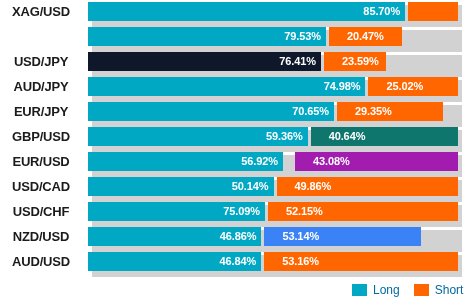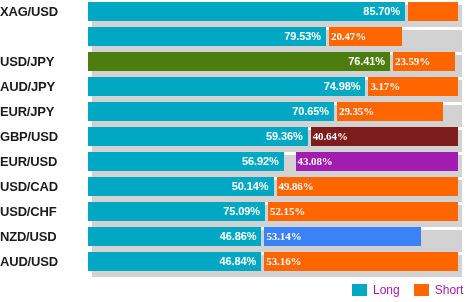--- a/index.html
+++ b/index.html
@@ -35,21 +35,21 @@
     width: 466px;
   }
 
   .row-label {
     position: absolute;
     left: 0;
     top: 0;
     width: 82px;
     height: 19px;
     line-height: 19px;
-    text-align: left;
+    text-align: center;
     box-sizing: border-box;
     font-size: 13px;
     font-weight: bold;
     color: #1b1b1b;
     letter-spacing: -0.2px;
     white-space: nowrap;
   }
 
   .track {
     position: absolute;
@@ -82,23 +82,22 @@
     white-space: nowrap;
   }
 
   .seg-long {
     justify-content: flex-end;
     padding-right: 5px;
   }
 
   .seg-short {
     justify-content: flex-start;
-    padding-left: 2px;
+    padding-left: 18px;
     margin-left: 3px;
-    font-family: Liberation Serif, serif;
   }
 
   .seg-value {
     font-size: 11px;
     font-weight: bold;
     color: #ffffff;
     line-height: 19px;
     letter-spacing: -0.1px;
   }
 
@@ -121,21 +120,21 @@
 
   .legend-swatch {
     width: 15px;
     height: 12px;
     margin-right: 6px;
     flex: 0 0 auto;
   }
 
   .legend-label {
     font-size: 12px;
-    color: #a21caf;
+    color: #0369a1;
     line-height: 12px;
     white-space: nowrap;
     text-align: right;
   }
 </style>
 </head>
 <body>
 
 <div id="chart-root">
 
@@ -160,37 +159,37 @@
           </div>
           <div class="seg seg-short" style="background: rgb(255, 102, 0); width: 72.739px;">
             <span class="seg-value">20.47%</span>
           </div>
         </div>
       </div>
       <div class="row">
         <div class="track" style="background: rgb(210, 210, 210);"></div>
         <div class="row-label">USD/JPY</div>
         <div class="bar-area">
-          <div class="seg seg-long" style="background: #4d7c0f; width: 302px;">
+          <div class="seg seg-long" style="background: #0f172a; width: 233px;">
             <span class="seg-value">76.41%</span>
           </div>
           <div class="seg seg-short" style="background: rgb(255, 102, 0); width: 62px;">
             <span class="seg-value">23.59%</span>
           </div>
         </div>
       </div>
       <div class="row">
         <div class="track" style="background: rgb(210, 210, 210);"></div>
         <div class="row-label">AUD/JPY</div>
         <div class="bar-area">
           <div class="seg seg-long" style="background: rgb(0, 168, 196); width: 277.426px;">
             <span class="seg-value">74.98%</span>
           </div>
           <div class="seg seg-short" style="background: rgb(255, 102, 0); width: 89.574px;">
-            <span class="seg-value">3.17%</span>
+            <span class="seg-value">25.02%</span>
           </div>
         </div>
       </div>
       <div class="row">
         <div class="track" style="background: rgb(210, 210, 210);"></div>
         <div class="row-label">EUR/JPY</div>
         <div class="bar-area">
           <div class="seg seg-long" style="background: rgb(0, 168, 196); width: 246px;">
             <span class="seg-value">70.65%</span>
           </div>
@@ -199,21 +198,21 @@
           </div>
         </div>
       </div>
       <div class="row">
         <div class="track" style="background: rgb(210, 210, 210);"></div>
         <div class="row-label">GBP/USD</div>
         <div class="bar-area">
           <div class="seg seg-long" style="background: rgb(0, 168, 196); width: 219.632px;">
             <span class="seg-value">59.36%</span>
           </div>
-          <div class="seg seg-short" style="background: #7f1d1d; width: 147.368px;">
+          <div class="seg seg-short" style="background: #0f766e; width: 147.368px;">
             <span class="seg-value">40.64%</span>
           </div>
         </div>
       </div>
       <div class="row">
         <div class="track" style="background: rgb(210, 210, 210);"></div>
         <div class="row-label">EUR/USD</div>
         <div class="bar-area">
           <div class="seg seg-long" style="background: rgb(0, 168, 196); width: 210.604px;">
             <span class="seg-value">56.92%</span>

